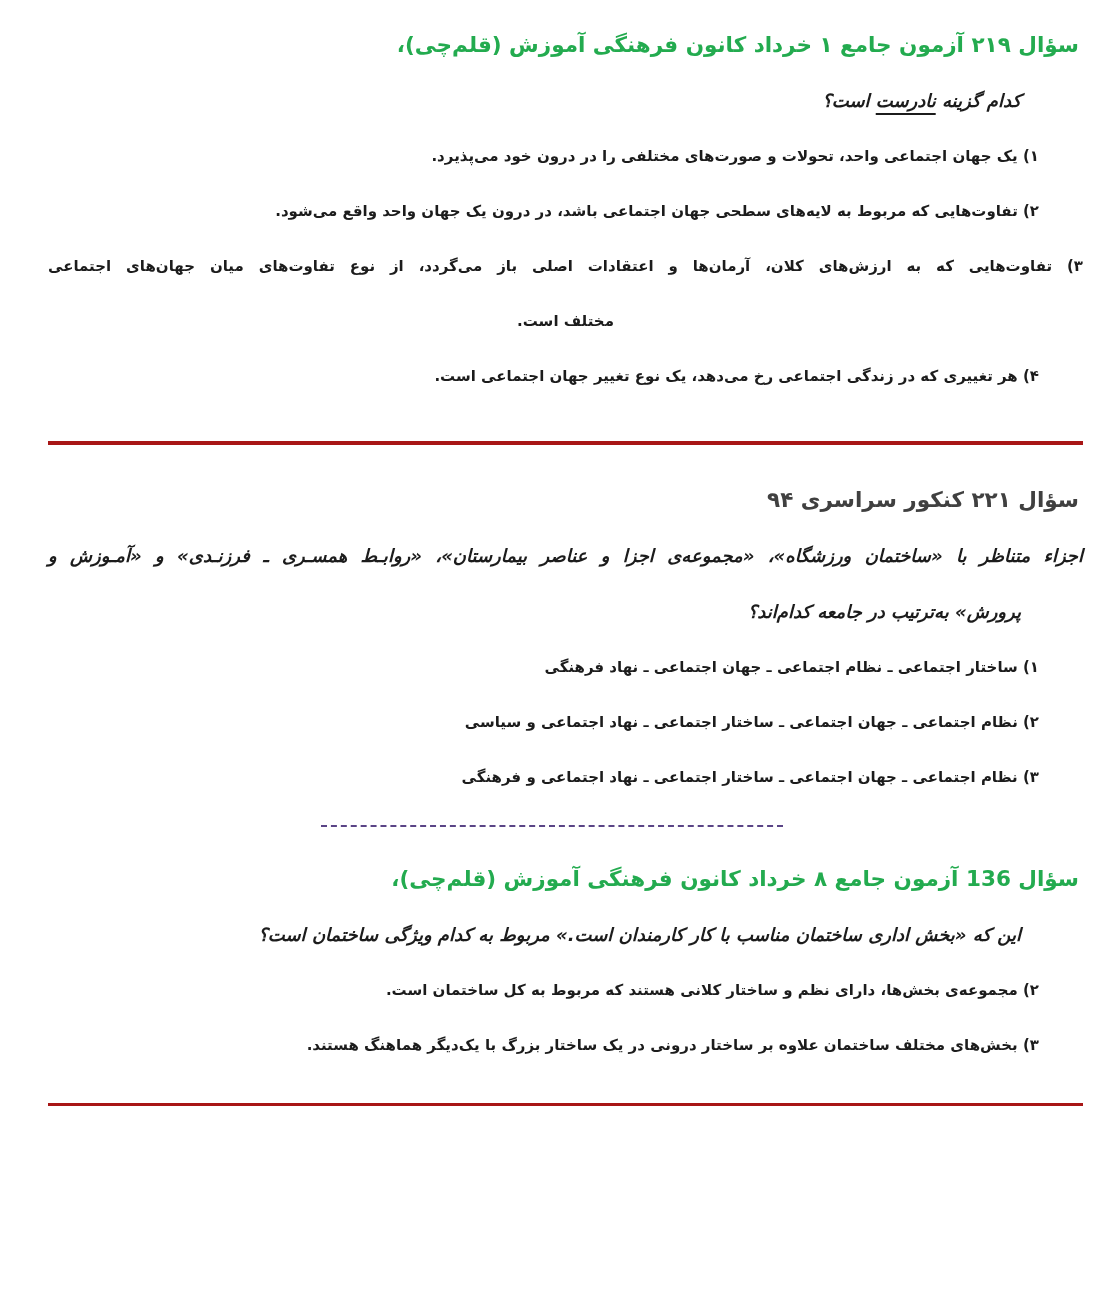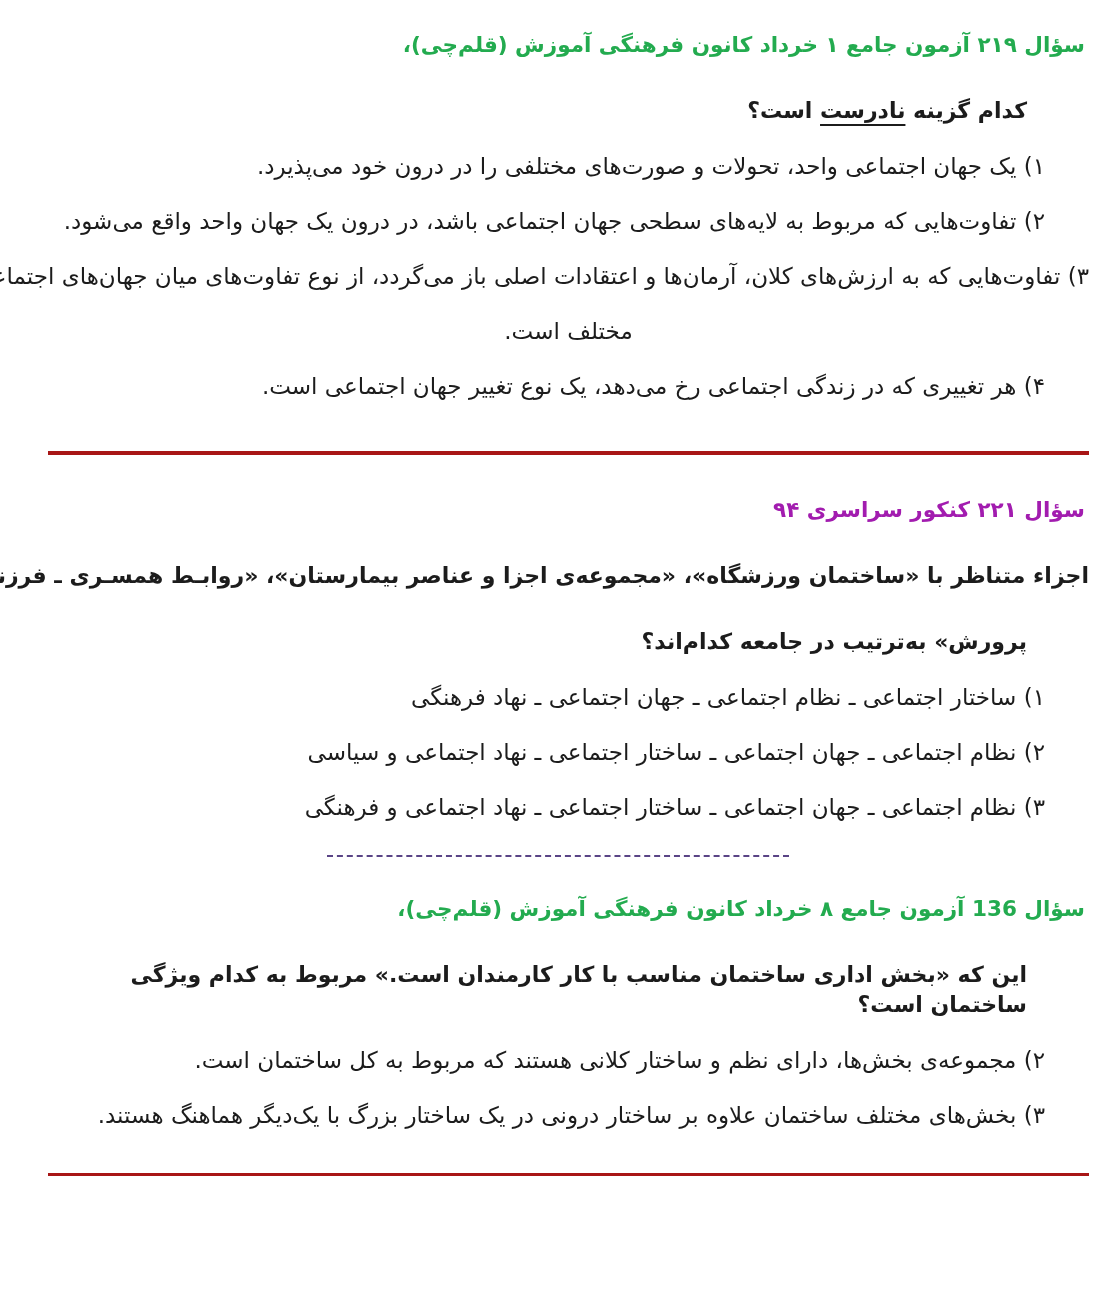--- a/index.html
+++ b/index.html
@@ -12,48 +12,50 @@
     height: 1298px;
     overflow: hidden;
     direction: rtl;
     font-family: "DejaVu Sans", sans-serif;
     color: #1c1c1c;
   }
   .page {
     box-sizing: border-box;
     width: 1103px;
     height: 1298px;
-    padding: 30px 14px 25px 48px;
+    padding: 30px 20px 25px 48px;
   }
   p { margin: 0; }
 
   .q-header {
     margin: 0 4px 0 0;
     font-size: 21.5px;
     font-weight: bold;
     line-height: 30px;
     text-align: right;
   }
   .green { color: #23ab4f; }
-  .blue  { color: #a21caf; }
+  .blue  { color: #404040; }
 
   .q-stem {
-    margin-top: 36px;
-    font-size: 22px;
+    margin-top: 26px;
+    font-size: 18px;
     font-weight: bold;
     line-height: 30px;
     text-align: right;
     margin-right: 62px;
+    font-style: italic;
   }
   .option {
     margin-top: 25px;
-    font-size: 23px;
+    font-size: 15px;
     line-height: 30px;
     text-align: right;
     margin-right: 44px;
+    font-weight: bold;
   }
   
   .justify-full {
     margin-right: 0;
     margin-left: 0;
     text-align: justify;
     text-align-last: justify;
     white-space: nowrap; 
     text-align-last: justify;
   }

